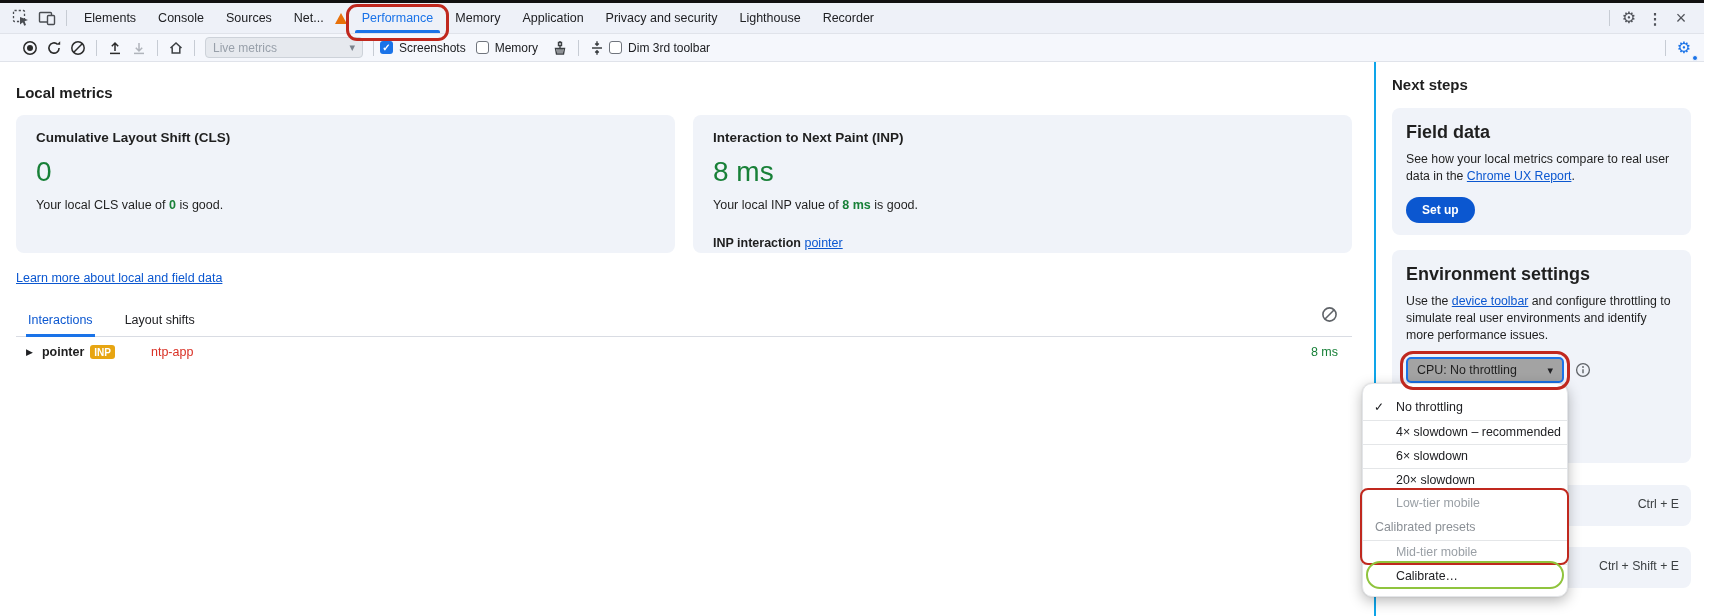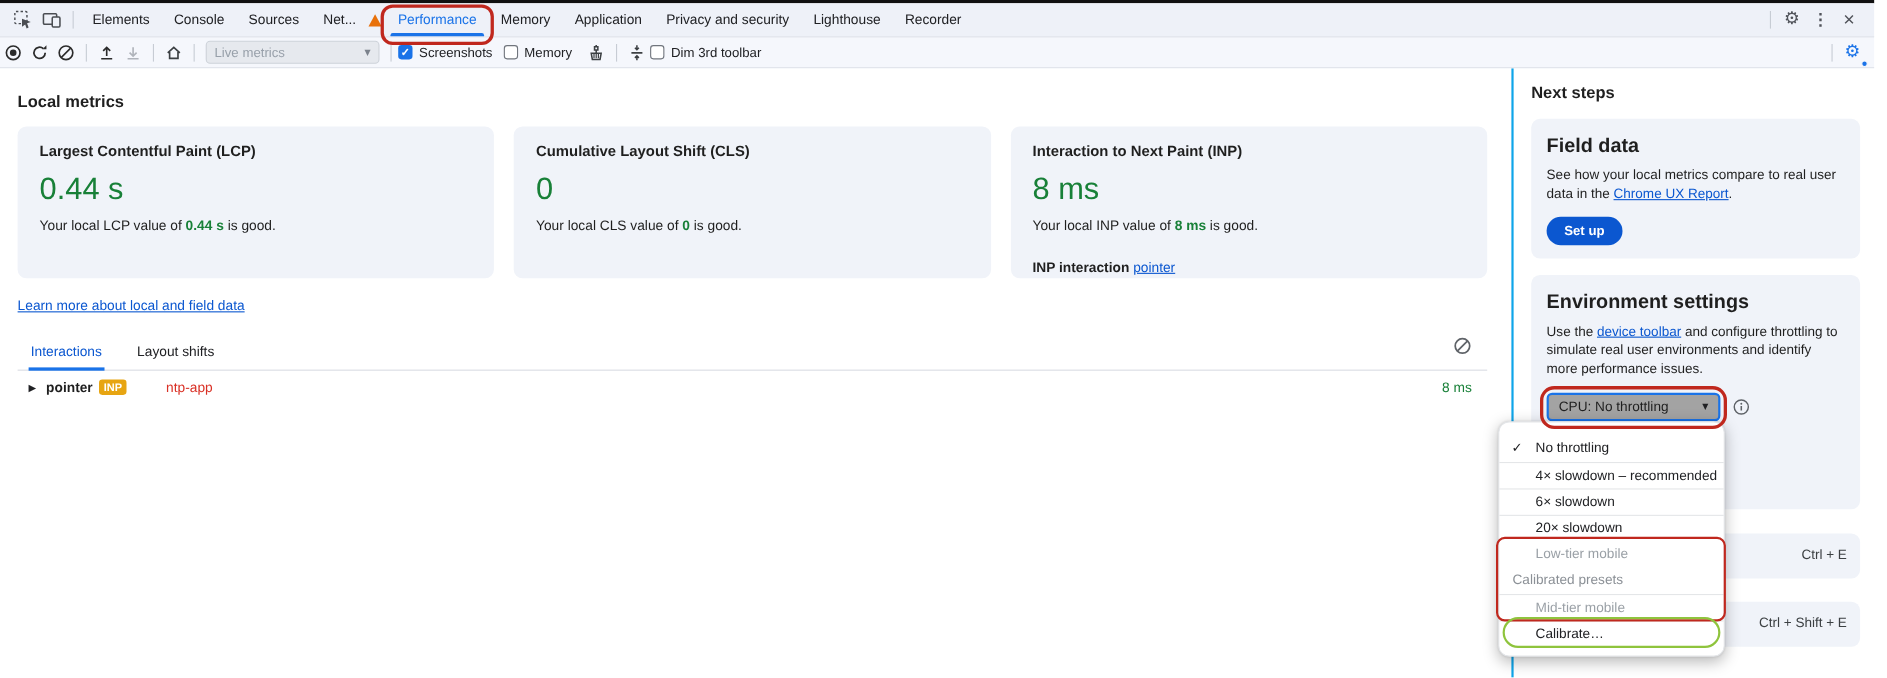--- a/index.html
+++ b/index.html
@@ -18,21 +18,21 @@
   .warn-tri { width: 0; height: 0; border-left: 6.5px solid transparent; border-right: 6.5px solid transparent; border-bottom: 11px solid #e8710a; margin: 0 4px 0 0; align-self: center; }
   .tabbar-right { margin-left: auto; display: flex; align-items: center; padding-right: 10px; }
   .glyph { font-size: 16px; color: #50535a; line-height: 1; }
   .glyph.small { font-size: 15px; }
 
   
   .anno { position: absolute; border: 3px solid #c0281e; border-radius: 10px; pointer-events: none; z-index: 60; }
   .anno-perf { top: 1px; left: -5px; right: -5px; bottom: -8px; border-radius: 11px; }
 
   
-  .toolbar { position: absolute; top: 34px; left: 0; right: 0; height: 28px; background: #f5f7fc; border-bottom: 1px solid #e0e3ea; display: flex; align-items: center; padding-left: 0; z-index: 9; justify-content: space-between; }
+  .toolbar { position: absolute; top: 34px; left: 0; right: 0; height: 28px; background: #f5f7fc; border-bottom: 1px solid #e0e3ea; display: flex; align-items: center; padding-left: 18px; z-index: 9; justify-content: space-between; }
   .toolbar .icon-btn { width: 24px; height: 24px; }
   .dd-select { display: flex; align-items: center; justify-content: space-between; width: 158px; height: 21px; background: #e6e9ee; border: 1px solid #cdd2d9; border-radius: 4px; padding: 0 7px; color: #98a0aa; margin: 0 4px; }
   .dd-select .arrow { color: #7b828c; font-size: 11px; }
   .cb { width: 13px; height: 13px; border-radius: 3px; flex: 0 0 auto; display: flex; align-items: center; justify-content: center; cursor: pointer; }
   .cb.on { background: #1a73e8; color: #fff; font-size: 10px; font-weight: bold; }
   .cb.off { background: #fff; border: 1.5px solid #70757d; }
   .cb-label { margin: 0 10px 0 6px; color: #202124; font-size: 12px; white-space: nowrap; }
   .toolbar-right { margin-left: auto; display: flex; align-items: center; padding-right: 8px; }
   .gear-badge { position: relative; }
   .gear-badge .glyph { color: #1a73e8; font-size: 16px; }
@@ -240,25 +240,20 @@
       </div>
     </div>
   </div>
 
   <div class="content">
 
     <div class="main">
       <div class="h-section">Local metrics</div>
 
       <div class="cards">
-        <div class="m-card">
-          <h3>Largest Contentful Paint (LCP)</h3>
-          <div class="m-value">0.44 s</div>
-          <div class="m-desc"><span>Your local LCP value of </span><span class="gv">0.44 s</span><span> is good.</span></div>
-        </div>
         <div class="m-card">
           <h3>Cumulative Layout Shift (CLS)</h3>
           <div class="m-value">0</div>
           <div class="m-desc"><span>Your local CLS value of </span><span class="gv">0</span><span> is good.</span></div>
         </div>
         <div class="m-card">
           <h3>Interaction to Next Paint (INP)</h3>
           <div class="m-value">8 ms</div>
           <div class="m-desc"><span>Your local INP value of </span><span class="gv">8 ms</span><span> is good.</span></div>
           <div class="m-extra"><b>INP interaction</b> <a class="lnk">pointer</a></div>

